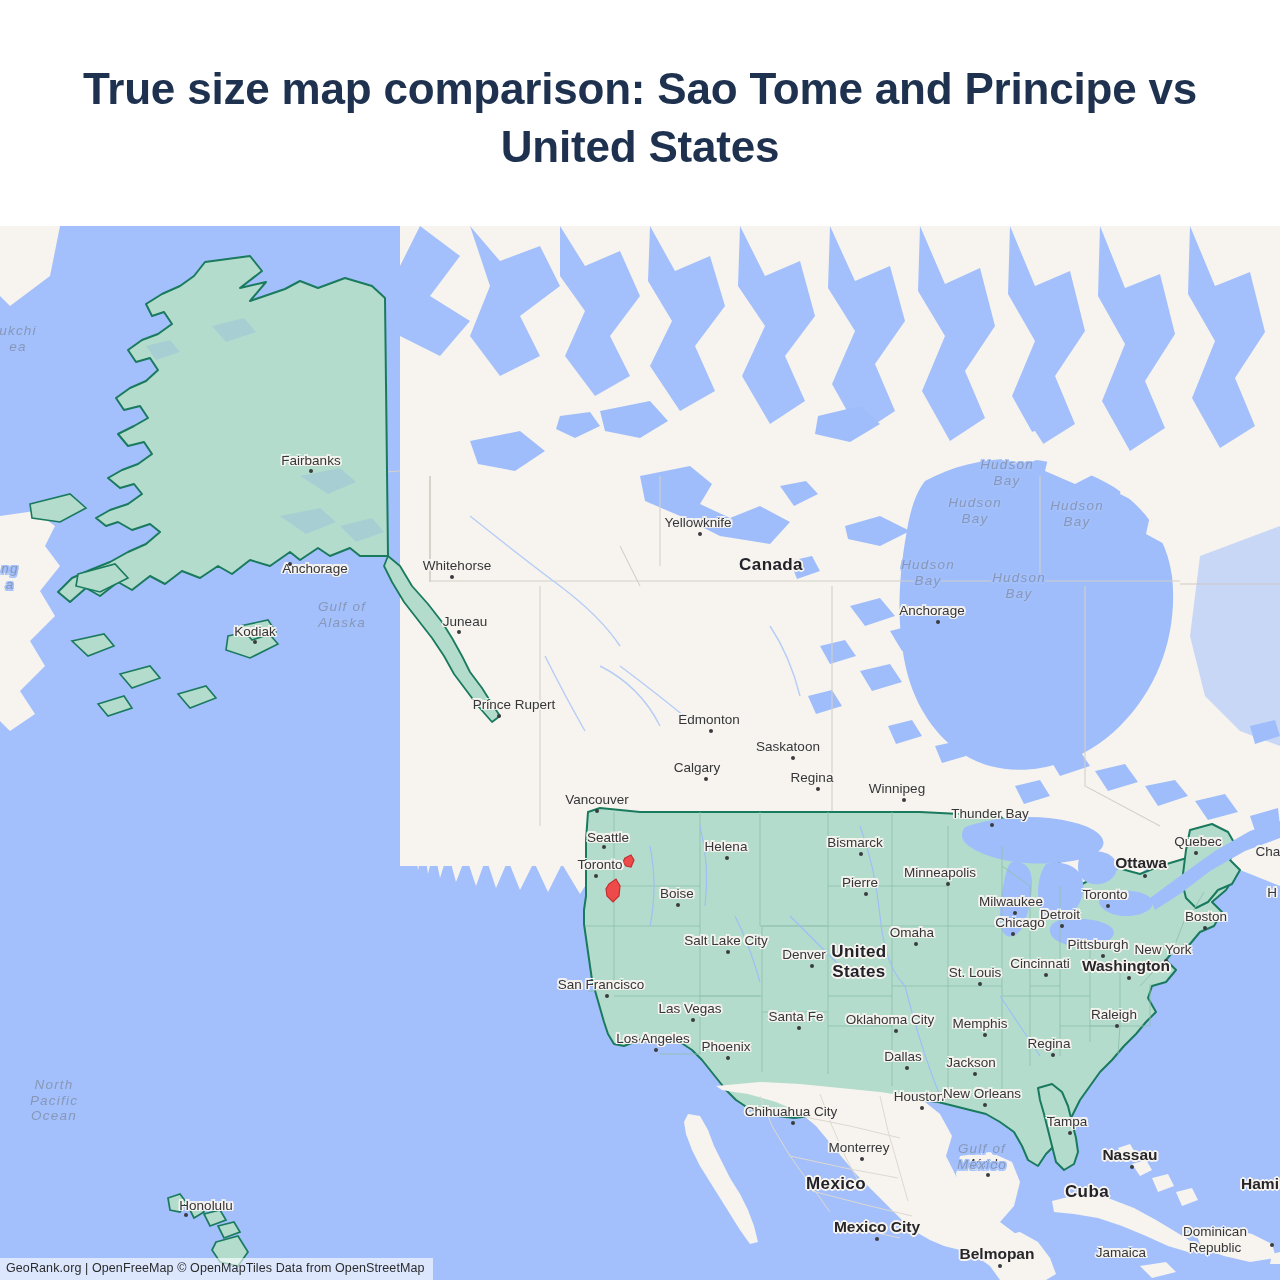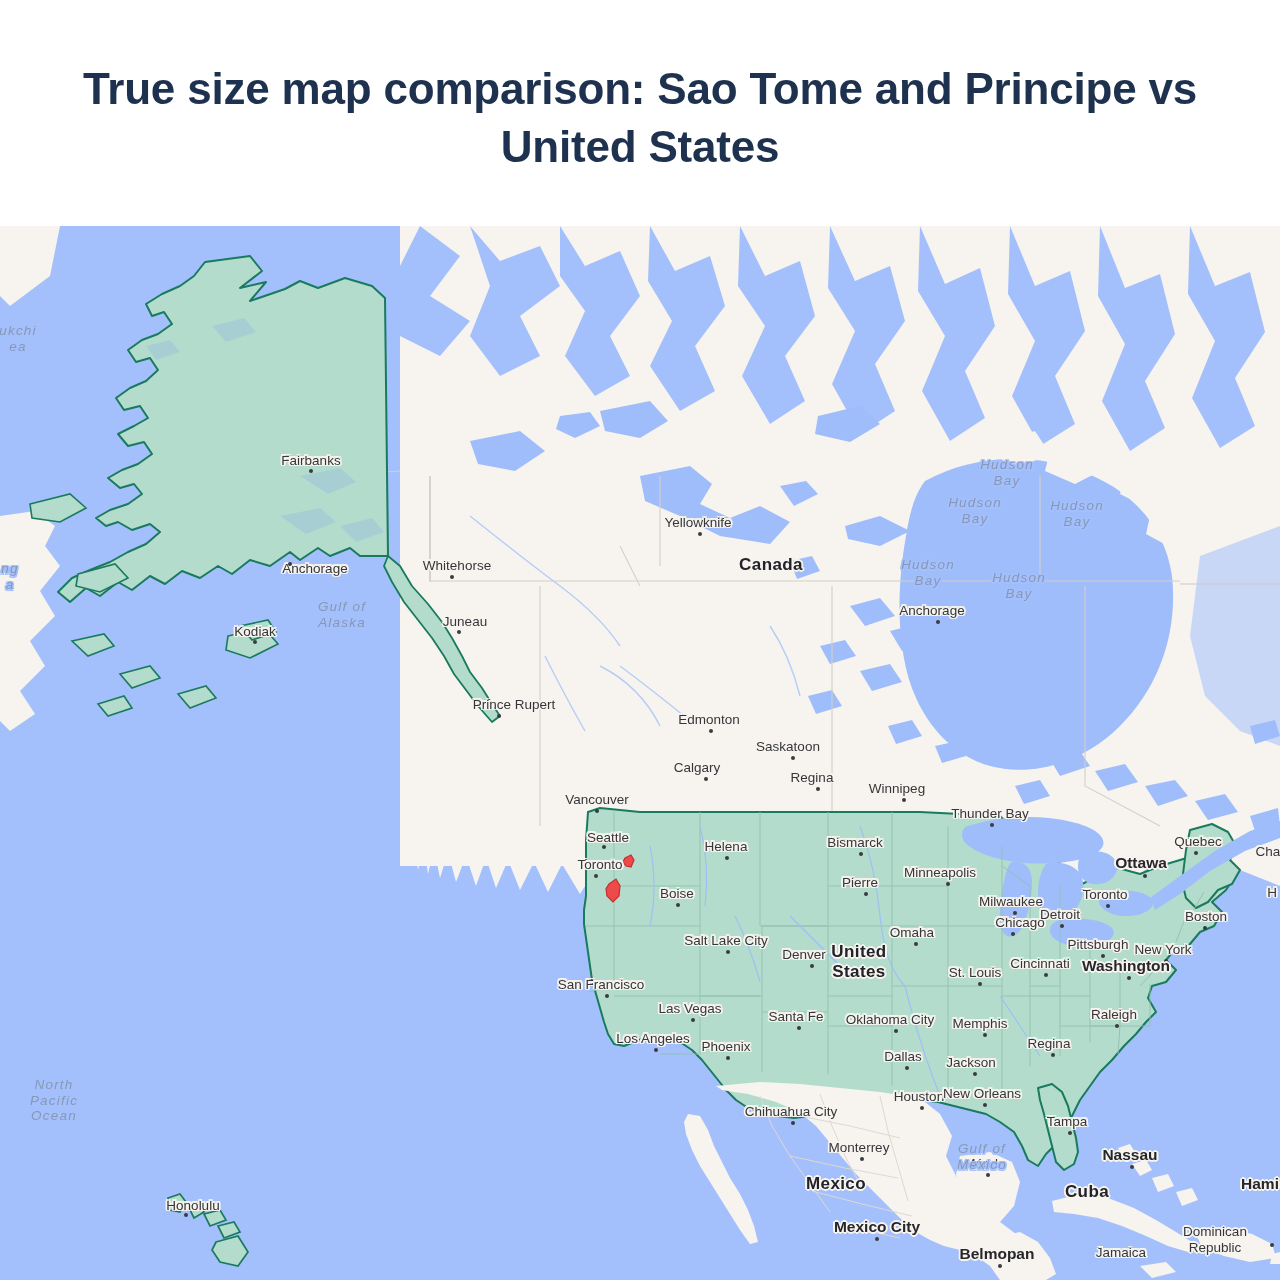--- a/index.html
+++ b/index.html
@@ -554,21 +554,21 @@
         <div class="lbl lbl-city" style="left: 985px; top: 937px;">Mérida</div>
         <div class="dot" style="left: 988px; top: 949px;"></div>
         <div class="lbl lbl-city-big" style="left: 877px; top: 1001px;">Mexico City</div>
         <div class="dot" style="left: 877px; top: 1013px;"></div>
         <div class="lbl lbl-city-big" style="left: 997px; top: 1028px;">Belmopan</div>
         <div class="dot" style="left: 1000px; top: 1040px;"></div>
         <div class="lbl lbl-city-big" style="left: 1130px; top: 929px;">Nassau</div>
         <div class="dot" style="left: 1132px; top: 941px;"></div>
         <div class="lbl lbl-country" style="left: 1087px; top: 966px;">Cuba</div>
         <div class="lbl lbl-city" style="left: 1121px; top: 1026px;">Jamaica</div>
-        <div class="lbl lbl-city" style="left: 193px; top: 979px;">Honolulu</div>
+        <div class="lbl lbl-city" style="left: 206px; top: 979px;">Honolulu</div>
         <div class="dot" style="left: 186px; top: 989px;"></div>
         <div class="lbl lbl-country" style="left: 771px; top: 339px;">Canada</div>
         <div class="lbl lbl-multi lbl-country" style="left: 859px; top: 736px;">
           <div>United</div>
           <div>States</div>
         </div>
         <div class="lbl lbl-multi lbl-city" style="left: 1215px; top: 1014px;">
           <div>Dominican</div>
           <div>Republic</div>
         </div>
@@ -612,15 +612,16 @@
           <div>Gulf of</div>
           <div>Mexico</div>
         </div>
         <div class="lbl lbl-water two-line" style="left: 54px; top: 874px;">
           <div>North</div>
           <div>Pacific</div>
           <div>Ocean</div>
         </div>
       </div>
 
+    <div id="attribution">GeoRank.org | OpenFreeMap © OpenMapTiles Data from OpenStreetMap</div>
   </div>
 
 </div>
 
 </body></html>

